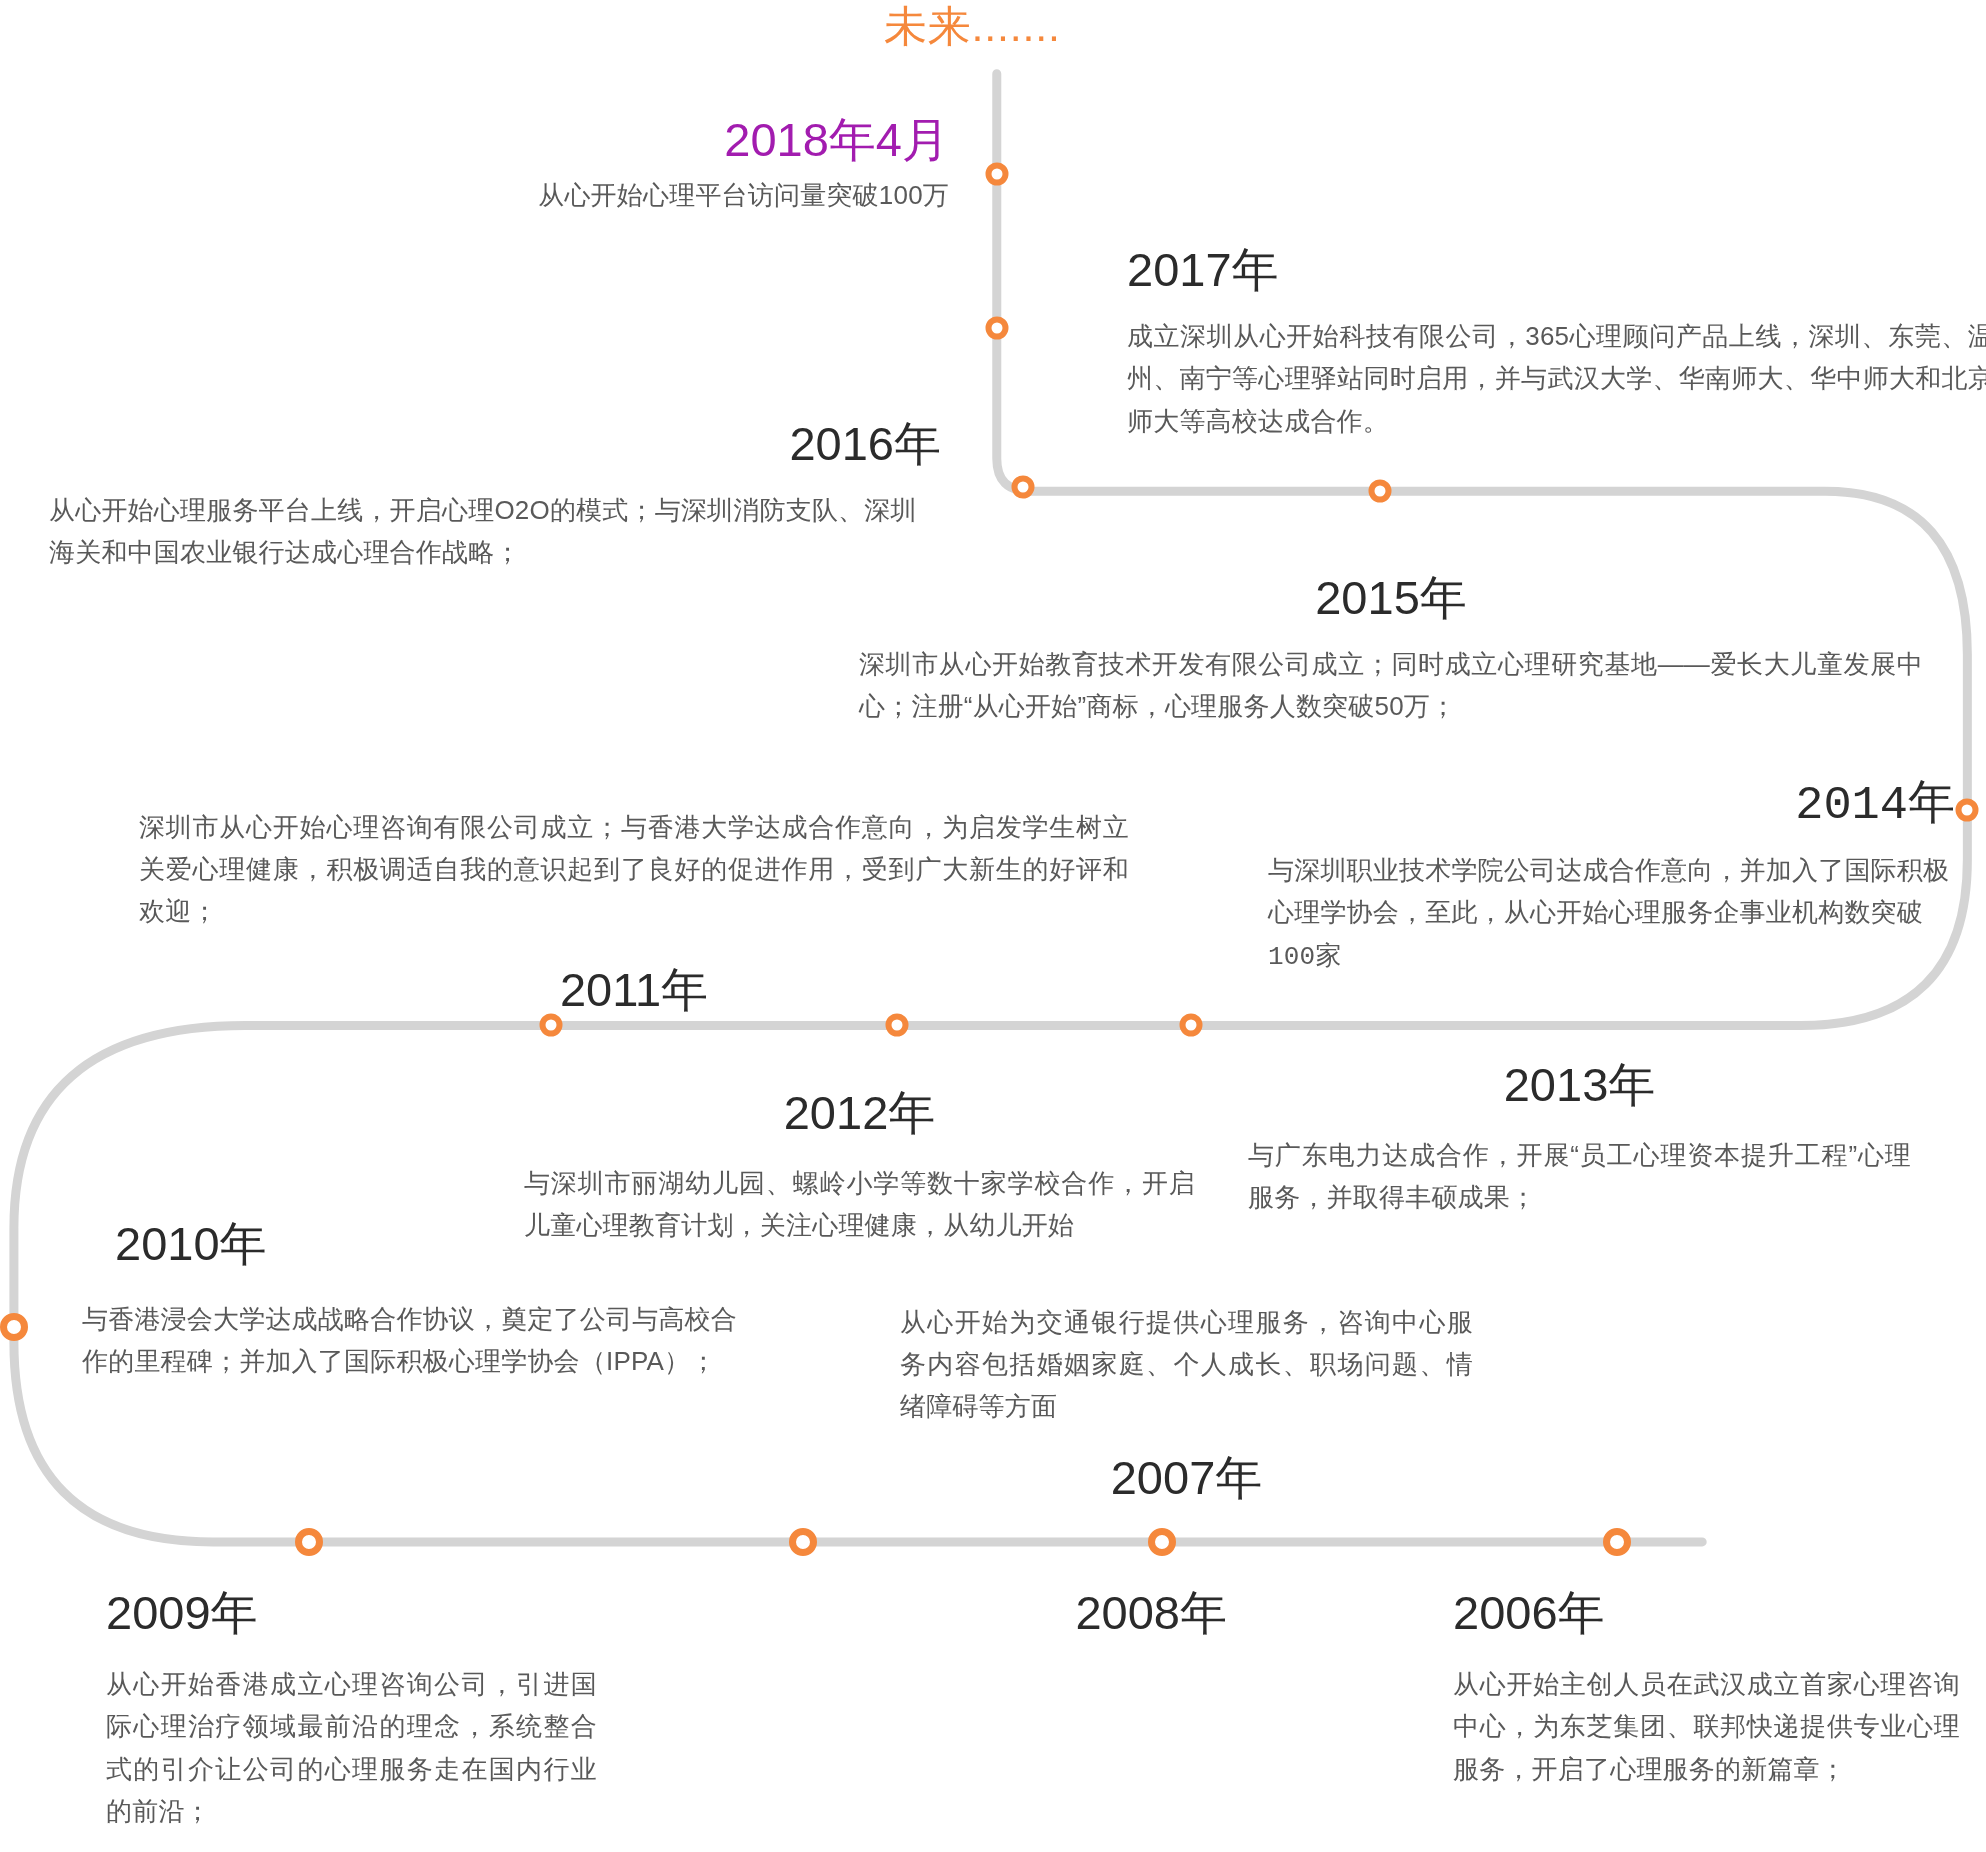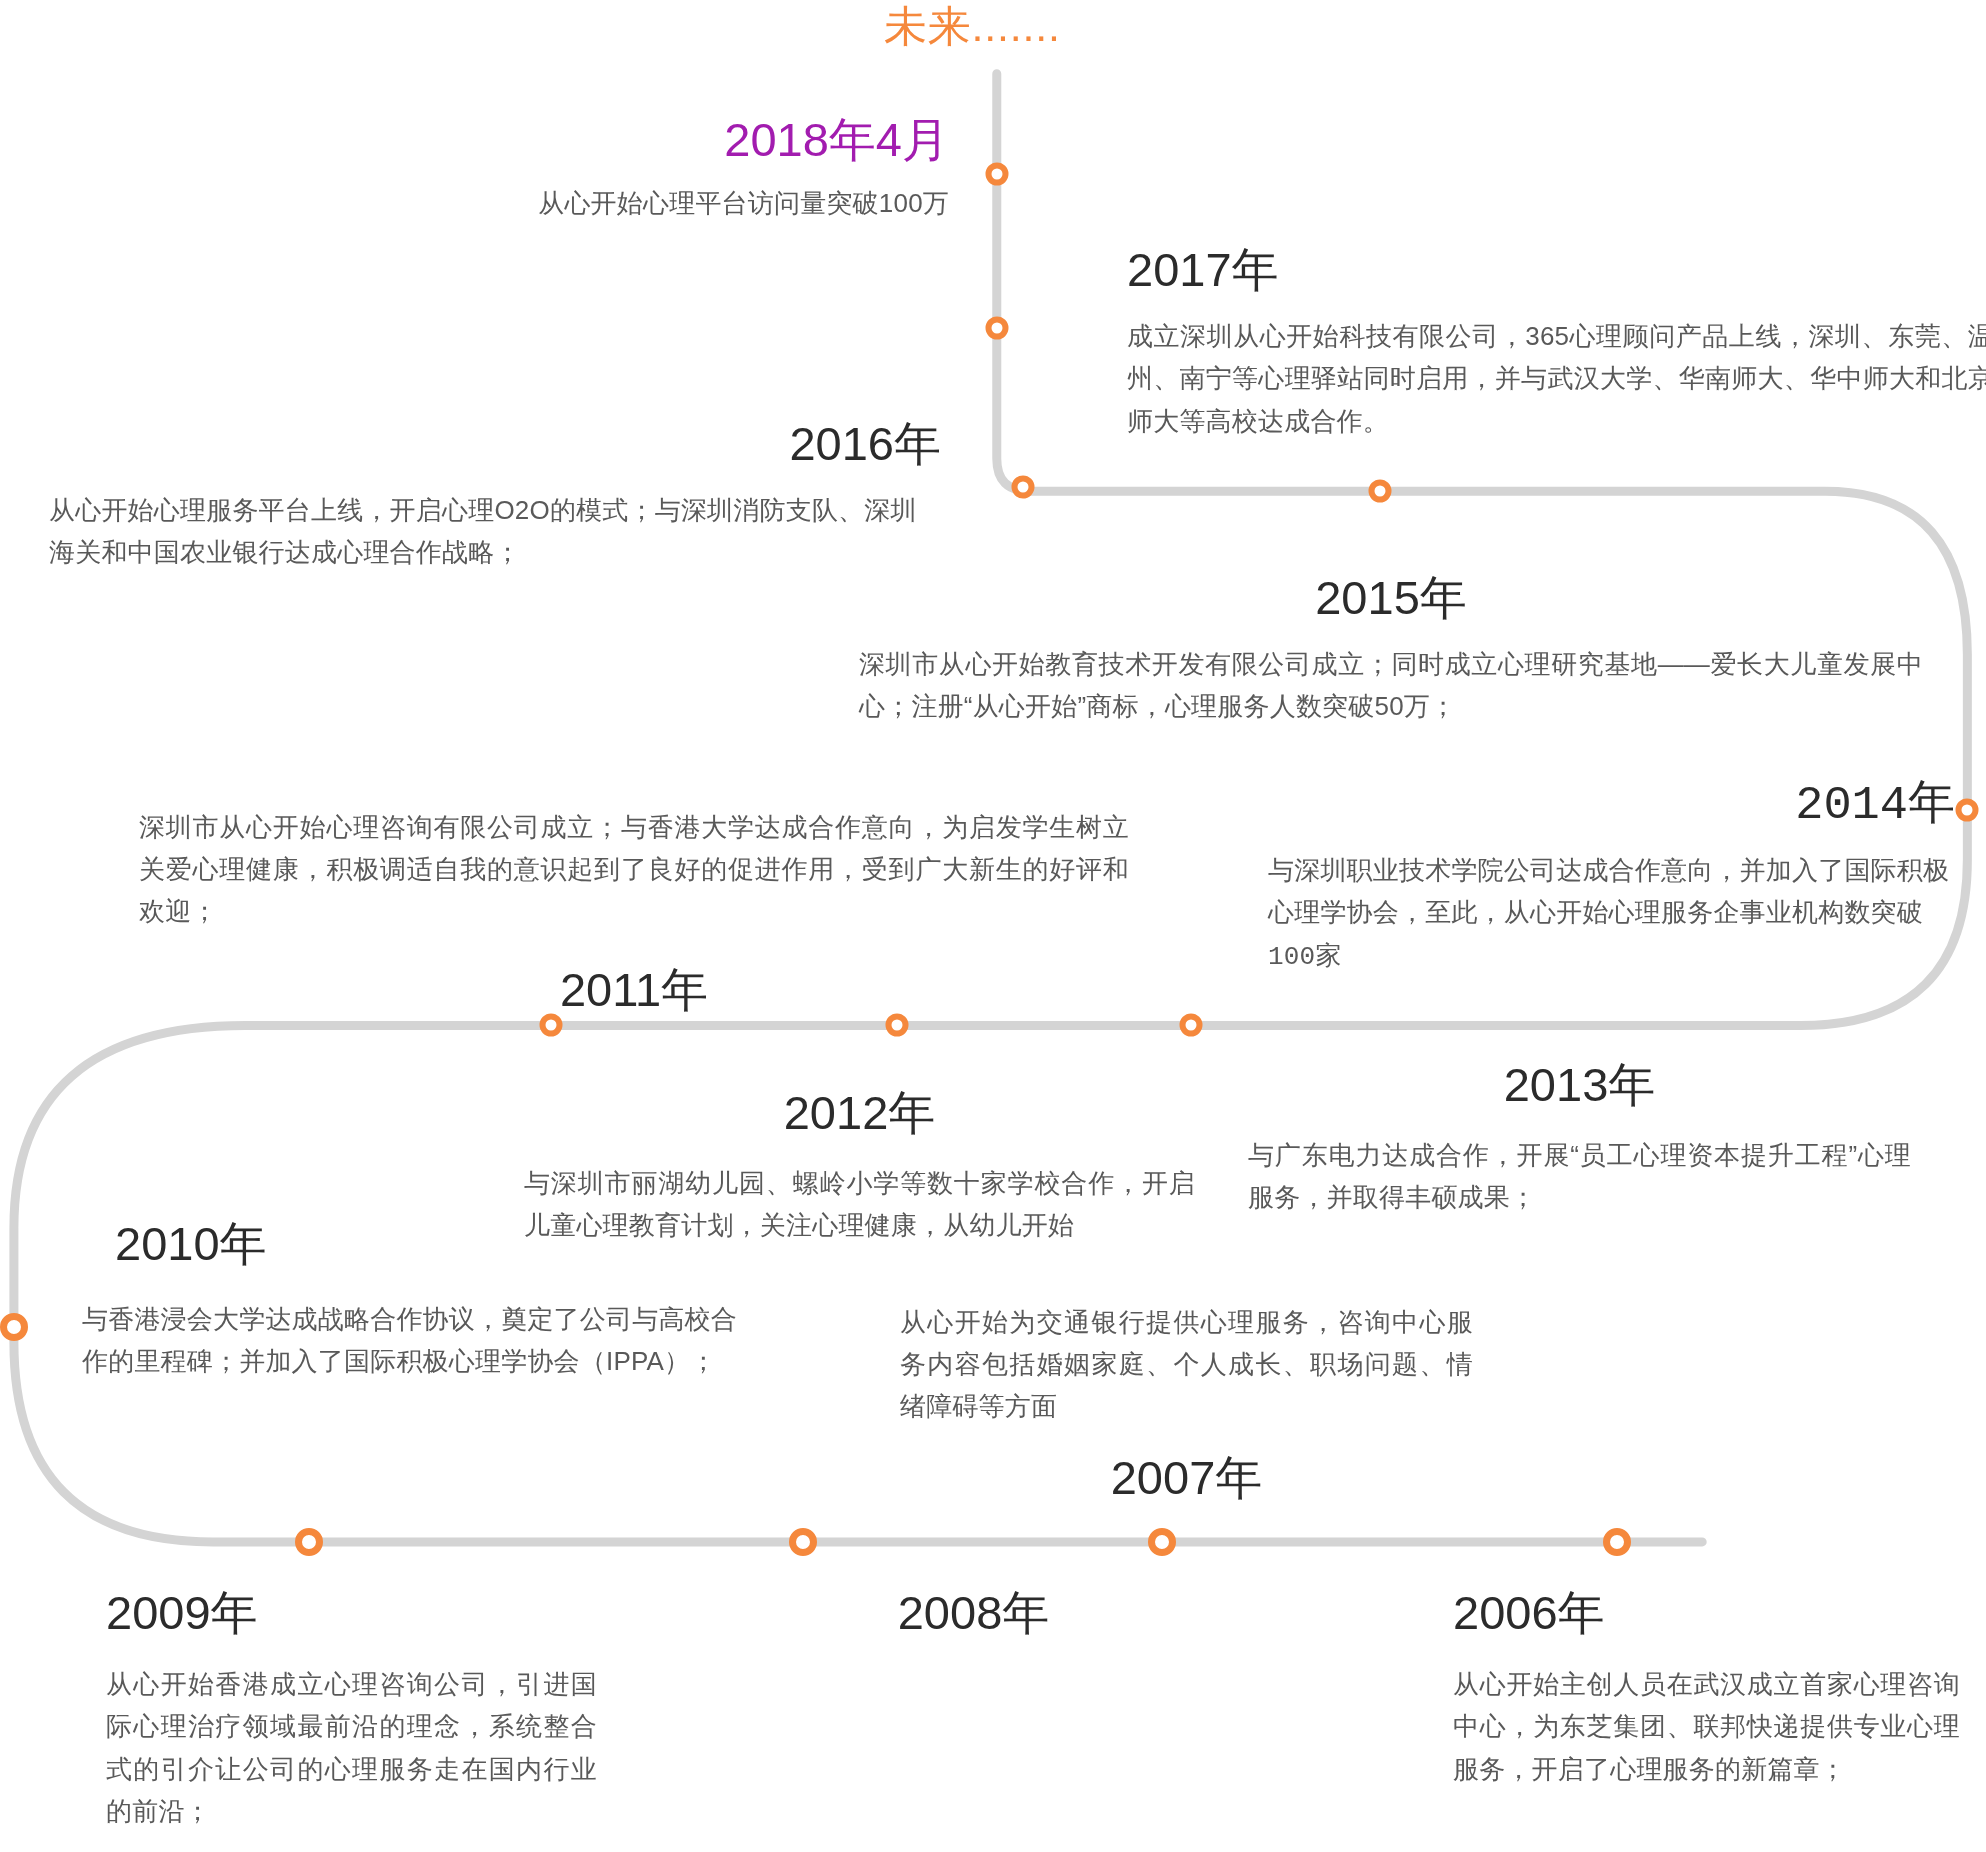--- a/index.html
+++ b/index.html
@@ -88,21 +88,21 @@
   <div class="node small" style="left:897px;top:1025px;"></div>
   <div class="node small" style="left:551px;top:1025px;"></div>
   <div class="node" style="left:14px;top:1327px;"></div>
   <div class="node" style="left:309px;top:1542px;"></div>
   <div class="node" style="left:803px;top:1542px;"></div>
   <div class="node" style="left:1162px;top:1542px;"></div>
   <div class="node" style="left:1617px;top:1542px;"></div>
 
   <div class="blk ta-r" style="left:245px;top:115px;width:704px;">
     <div class="year accent">2018年4月</div>
-    <div class="desc" style="margin-top:18px;text-align:right;">从心开始心理平台访问量突破100万</div>
+    <div class="desc" style="margin-top:10px;text-align:right;">从心开始心理平台访问量突破100万</div>
   </div>
 
   <div class="blk" style="left:1087px;top:245px;width:867px;margin-left:40px;">
     <div class="year">2017年</div>
     <div class="desc" style="margin-top:21px;">成立深圳从心开始科技有限公司，365心理顾问产品上线，深圳、东莞、温州、南宁等心理驿站同时启用，并与武汉大学、华南师大、华中师大和北京师大等高校达成合作。</div>
   </div>
 
   <div class="blk ta-r" style="left:49px;top:419px;width:892px;">
     <div class="year">2016年</div>
     <div class="desc" style="margin-top:21px;text-align:left;">从心开始心理服务平台上线，开启心理O2O的模式；与深圳消防支队、深圳海关和中国农业银行达成心理合作战略；</div>
@@ -142,21 +142,21 @@
     <div class="desc">从心开始为交通银行提供心理服务，咨询中心服务内容包括婚姻家庭、个人成长、职场问题、情绪障碍等方面</div>
     <div class="year" style="margin-top:26px;text-align:center;">2007年</div>
   </div>
 
   <div class="blk" style="left:106px;top:1588px;width:491px;">
     <div class="year" style="text-align:left;">2009年</div>
     <div class="desc" style="margin-top:26px;">从心开始香港成立心理咨询公司，引进国际心理治疗领域最前沿的理念，系统整合式的引介让公司的心理服务走在国内行业的前沿；</div>
   </div>
 
   <div class="blk" style="left:720px;top:1588px;width:507px;">
-    <div class="year" style="text-align:center;">2008年</div>
+    <div class="year" style="text-align:right;">2008年</div>
   </div>
 
   <div class="blk" style="left:1453px;top:1588px;width:507px;">
     <div class="year" style="text-align:left;">2006年</div>
     <div class="desc" style="margin-top:26px;">从心开始主创人员在武汉成立首家心理咨询中心，为东芝集团、联邦快递提供专业心理服务，开启了心理服务的新篇章；</div>
   </div>
 
 </div>
 
 

